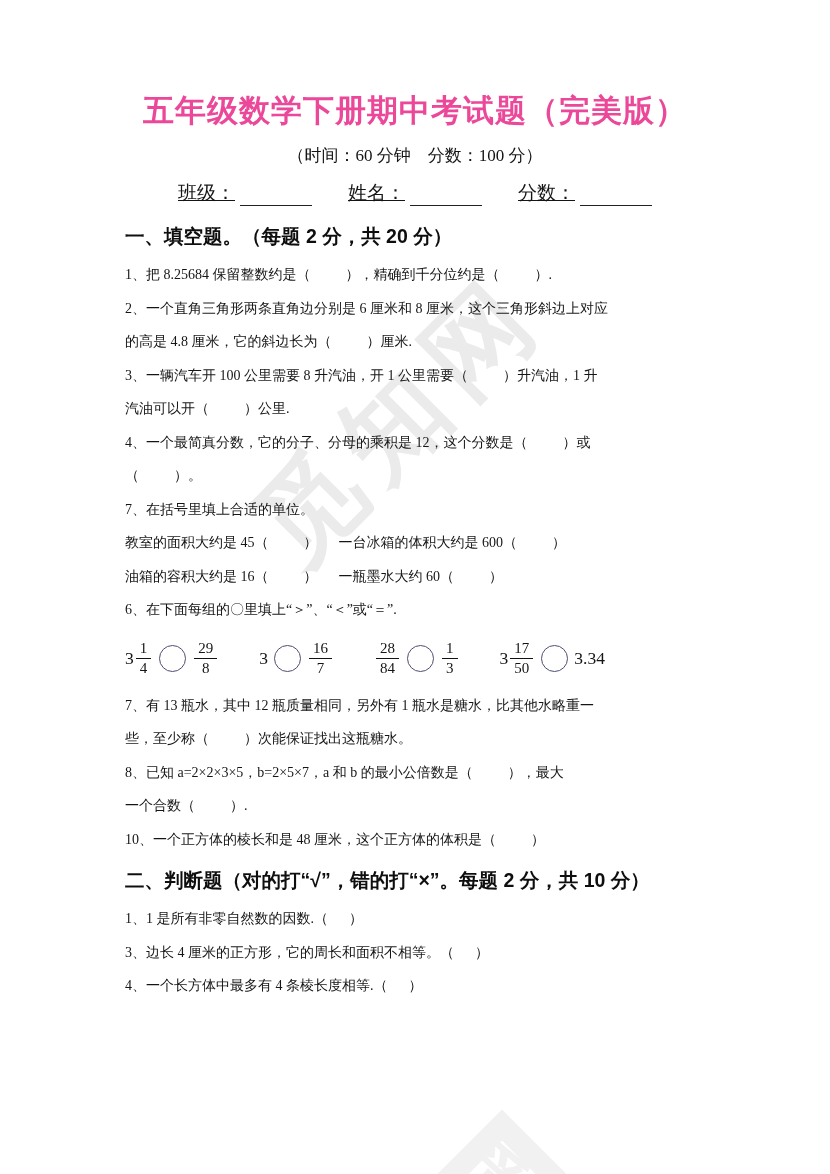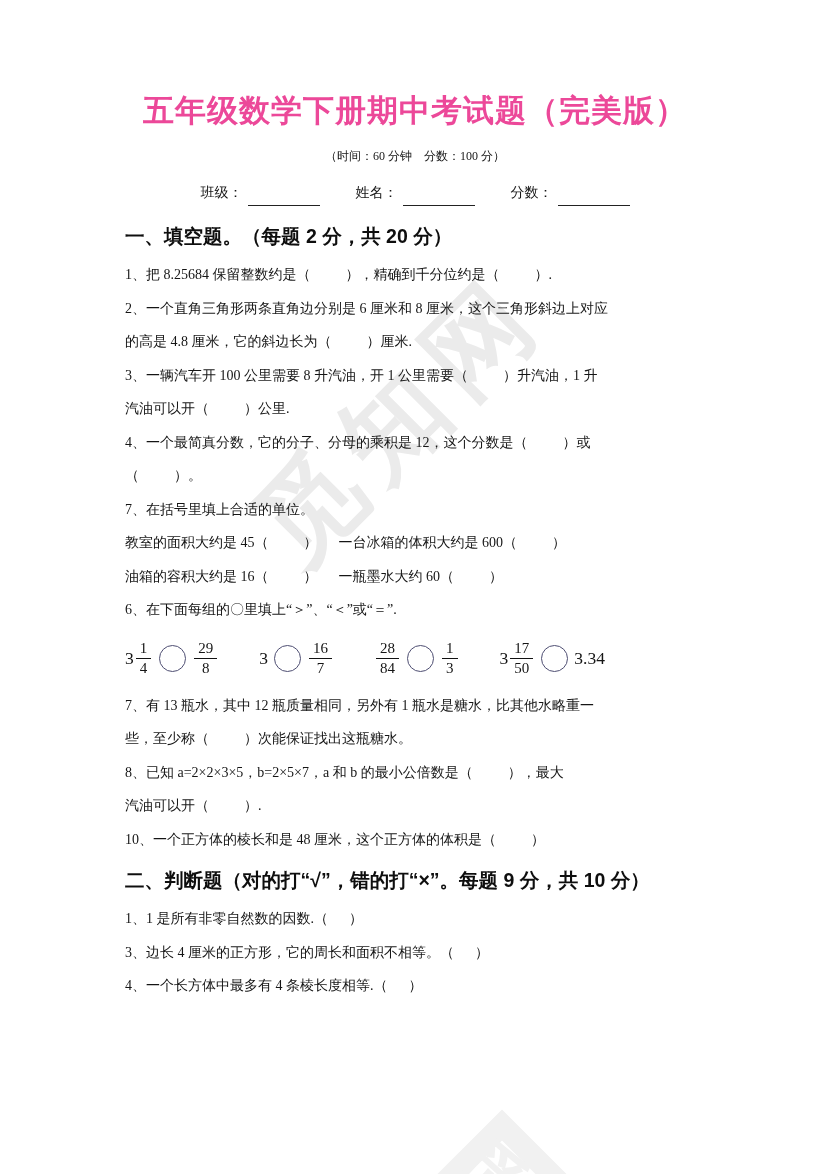--- a/index.html
+++ b/index.html
@@ -36,26 +36,26 @@
   
   .content{position:relative;z-index:1;padding-top:88px;}
   .title{
     margin:0;text-align:center;
     font-family:"Liberation Sans", sans-serif;
     font-weight:bold;font-size:31px;line-height:46px;
     letter-spacing:1px;color:#ec4899;
   }
   .subtitle{
     margin:10px 0 0 0;text-align:center;
-    font-size:12px;line-height:24px;white-space:pre;
+    font-size:17px;line-height:24px;white-space:pre;
   }
   .info-row{
     margin:12px 0 0 0;
     display:flex;justify-content:center;align-items:flex-end;
-    gap:36px;font-size:14px;line-height:26px;
+    gap:36px;font-size:19px;line-height:26px;text-decoration:underline;
   }
   .info-item{display:flex;align-items:flex-end;}
   .blank-line{
     display:inline-block;width:72px;height:18px;
     border-bottom:1.5px solid #222;margin-left:5px;
   }
   .body-col{margin:14px 100px 16px 125px;}
   .sec-heading{
     margin:8px 0 6px 0;
     font-family:"Liberation Sans", sans-serif;
@@ -171,24 +171,24 @@
           </span>
           <span class="cmp-circle"></span>
           <span class="dec">3.34</span>
         </span>
 
       </div>
 
       <p class="q-line">7、有 13 瓶水，其中 12 瓶质量相同，另外有 1 瓶水是糖水，比其他水略重一</p>
       <p class="q-line">些，至少称（          ）次能保证找出这瓶糖水。</p>
       <p class="q-line">8、已知 a=2×2×3×5，b=2×5×7，a 和 b 的最小公倍数是（          ），最大</p>
-      <p class="q-line">汽油可以开（          ）.</p>
+      <p class="q-line">一个合数（          ）.</p>
       <p class="q-line">10、一个正方体的棱长和是 48 厘米，这个正方体的体积是（          ）</p>
 
-      <h2 class="sec-heading">二、判断题（对的打“√”，错的打“×”。每题 9 分，共 10 分）</h2>
+      <h2 class="sec-heading">二、判断题（对的打“√”，错的打“×”。每题 2 分，共 10 分）</h2>
 
       <p class="q-line">1、1 是所有非零自然数的因数.（      ）</p>
       <p class="q-line">3、边长 4 厘米的正方形，它的周长和面积不相等。（      ）</p>
       <p class="q-line">4、一个长方体中最多有 4 条棱长度相等.（      ）</p>
 
     </div>
   </div>
 </div>
 
 </body></html>

